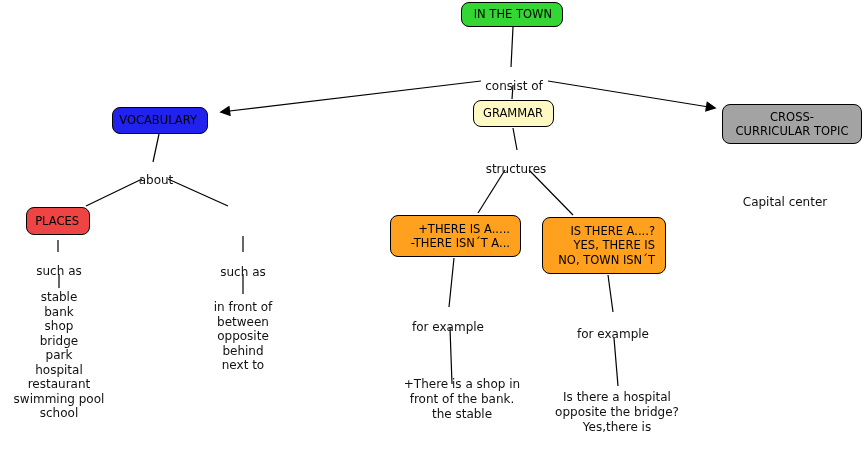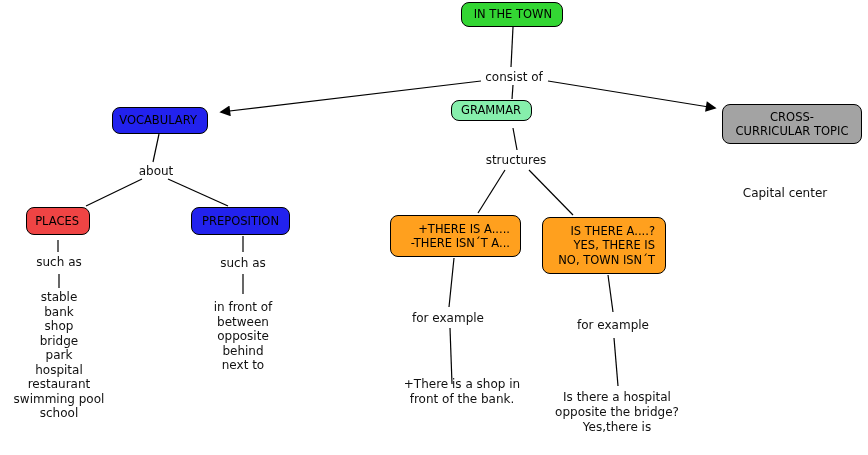--- a/index.html
+++ b/index.html
@@ -13,20 +13,21 @@
     position:absolute; box-sizing:border-box;
     border:1.5px solid #000; border-radius:8px;
     display:flex; flex-direction:column; align-items:flex-end; justify-content:center;
     text-align:center; font-size:11.5px; line-height:1.22; padding:2px 10px;
     white-space:nowrap;
   }
   .node.wrap { white-space:normal; }
   .label {
     position:absolute; text-align:center; font-size:12px; color:#111;
     white-space:nowrap;
+    margin-top:9px;
   }
   .textlist {
     position:absolute; text-align:center; font-size:12px; color:#111;
     line-height:14.5px;
   }
 </style>
 </head>
 <body>
 
 <div id="canvas">
@@ -58,35 +59,32 @@
   </svg>
 
   <div class="node" style="left:461px; top:2px; width:102px; height:25px; background:#33d633;">
     <span>IN THE TOWN</span>
   </div>
 
   <div class="node" style="left:112px; top:107px; width:96px; height:27px; background:#2222ee;">
     <span>VOCABULARY</span>
   </div>
 
-  <div class="node" style="left:451px; top:100px; width:81px; height:21px; background:#86efac;">
+  <div class="node" style="left:473px; top:100px; width:81px; height:27px; background:#fef9c3;">
     <span>GRAMMAR</span>
   </div>
 
   <div class="node wrap" style="left:722px; top:104px; width:140px; height:40px; background:#a3a3a3;">
     <span>CROSS-CURRICULAR TOPIC</span>
   </div>
 
   <div class="node" style="left:26px; top:207px; width:64px; height:28px; background:#ef4444;">
     <span>PLACES</span>
   </div>
 
-  <div class="node" style="left:191px; top:207px; width:99px; height:28px; background:#2222ee;">
-    <span>PREPOSITION</span>
-  </div>
 
   <div class="node" style="left:390px; top:215px; width:131px; height:42px; background:#ffa01e;">
     <span>+THERE IS A.....</span>
     <span>-THERE ISN´T A...</span>
   </div>
 
   <div class="node" style="left:542px; top:217px; width:124px; height:57px; background:#ffa01e;">
     <span>IS THERE A....?</span>
     <span>YES, THERE IS</span>
     <span>NO, TOWN ISN´T</span>
@@ -124,20 +122,21 @@
     <div>in front of</div>
     <div>between</div>
     <div>opposite</div>
     <div>behind</div>
     <div>next to</div>
   </div>
 
   <div class="textlist" style="left:377px; top:377px; width:170px; line-height:15px;">
     <div>+There is a shop in</div>
     <div>front of the bank.</div>
+    <div>the stable</div>
   </div>
 
   <div class="textlist" style="left:532px; top:390px; width:170px; line-height:15px;">
     <div>Is there a hospital</div>
     <div>opposite the bridge?</div>
     <div>Yes,there is</div>
   </div>
 
 </div>
 

